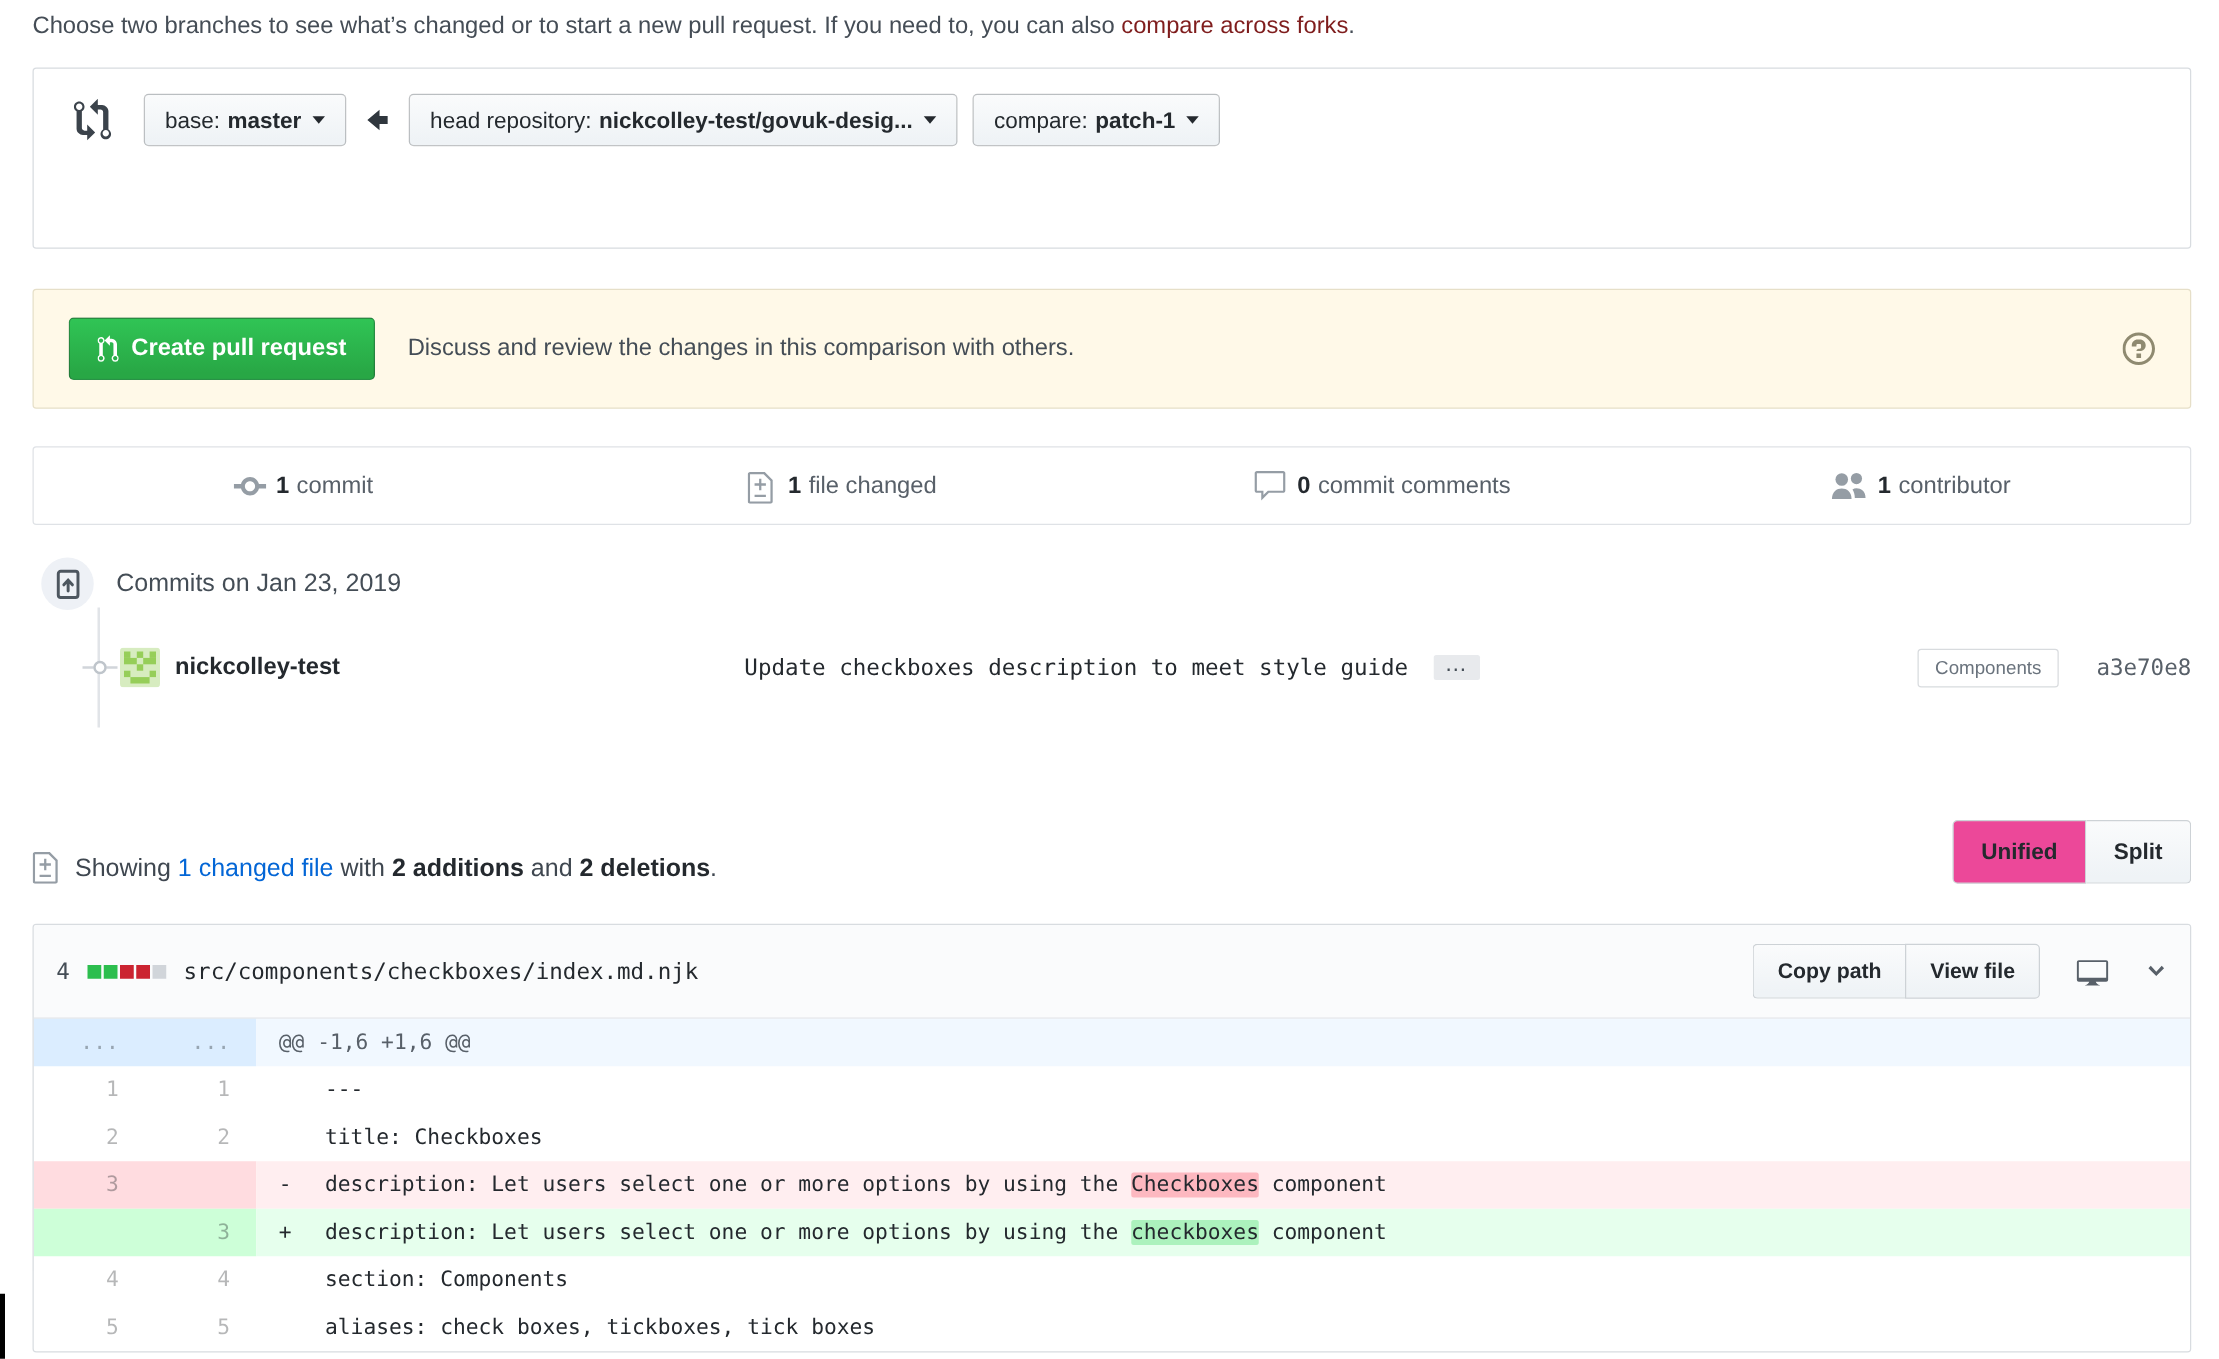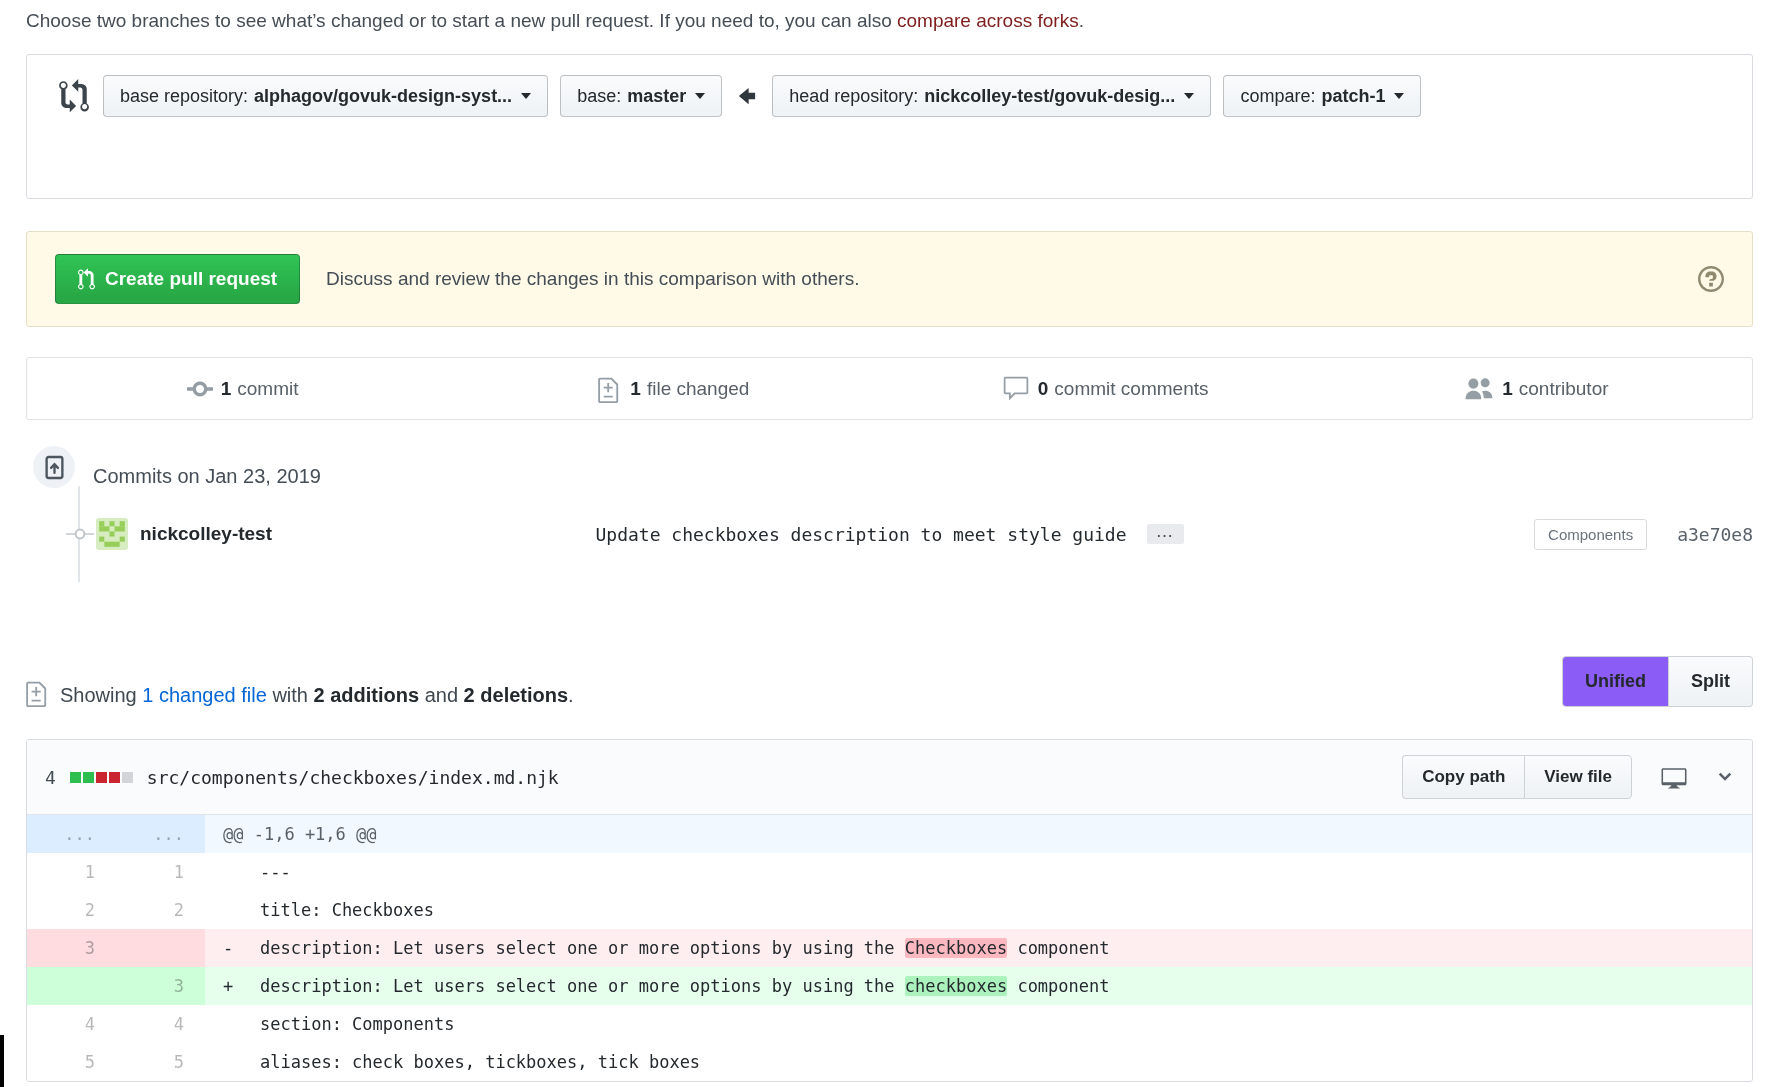--- a/index.html
+++ b/index.html
@@ -43,21 +43,21 @@
   .stats-bar { margin-top:30px; height:63px; border:1px solid #dfe2e6; border-radius:3px;
     display:flex; align-items:stretch; }
   .stat { flex:1; display:flex; align-items:center; justify-content:center; font-size:19px;
     color:#586069; cursor:pointer; }
   .stat svg { margin-right:8px; fill:#959da5; }
   .stat .cnt { font-weight:700; color:#24292e; margin-right:6px; }
 
   
   .commits { position:relative; margin-top:26px; min-height:140px; }
   .timeline { position:absolute; left:52px; top:40px; height:96px; width:2px; background:#e1e4e8; }
-  .commits-header { display:flex; align-items:flex-end; position:relative; }
+  .commits-header { display:flex; align-items:center; position:relative; }
   .tl-circle { width:42px; height:42px; border-radius:50%; background:#eef1f6; margin-left:7px;
     display:flex; align-items:center; justify-content:center; }
   .commits-heading { margin-left:18px; font-size:20px; color:#444d56; }
   .commit-row { position:relative; margin-top:24px; height:44px; display:flex; align-items:center; }
   .commit-node { position:absolute; left:38px; top:15px; }
   .commit-left { display:flex; align-items:center; padding-left:70px; }
   .avatar { width:32px; height:32px; border-radius:3px; overflow:hidden; flex:none; cursor:pointer; }
   .commit-author { margin-left:12px; font-size:19px; font-weight:700; color:#24292e; cursor:pointer; }
   .commit-center { position:absolute; left:50%; transform:translateX(-50%); display:flex; align-items:center; }
   .commit-msg { font-family:"DejaVu Sans Mono", monospace; font-size:18px; color:#24292e;
@@ -71,21 +71,21 @@
 
   
   .summary-row { margin-top:70px; display:flex; align-items:flex-end; }
   .summary-row > svg { fill:#959da5; margin-right:10px; }
   .summary-text { font-size:20px; color:#3f4750; }
   .summary-text a { color:#0366d6; text-decoration:none; cursor:pointer; }
   .summary-text b { color:#24292e; }
   .toggle-group { margin-left:auto; display:flex; }
   .toggle { height:51px; padding:0 22px; display:flex; align-items:center; font-size:18px;
     font-weight:700; color:#24292e; border:1px solid #cdd2d6; cursor:pointer; }
-  .toggle.selected { background:#8b5cf6; border-radius:4px 0 0 4px; }
+  .toggle.selected { background:#ec4899; border-radius:4px 0 0 4px; }
   .toggle.plain { background:linear-gradient(-180deg,#fafbfc,#eff3f6 90%); border-left:none; border-radius:0 4px 4px 0; }
 
   
   .diff-card { margin-top:32px; border:1px solid #d8dce0; border-radius:3px; overflow:hidden; }
   .file-header { height:75px; background:#fafbfc; border-bottom:1px solid #e1e4e8; display:flex;
     align-items:center; padding:0 18px; }
   .chg-count { font-size:18px; color:#444d56; font-family:"DejaVu Sans Mono", monospace; }
   .diffstat { display:flex; margin-left:12px; }
   .diffstat span { width:11px; height:11px; margin-left:2px; display:inline-block; }
   .ds-g { background:#2cbe4e; } .ds-r { background:#cb2431; } .ds-n { background:#d1d5da; }
@@ -122,25 +122,20 @@
 
   <p class="intro"><span>Choose two branches to see what’s changed or to start a new pull request. If you need to, you can also</span> <a>compare across forks</a><span>.</span></p>
 
   <div class="compare-box">
     <div class="compare-row">
       <span class="compare-icon">
         <svg width="30" height="34" viewBox="0 0 14 16" fill="#3b434b">
             <path d="M5 12H4c-.27-.02-.48-.11-.69-.31-.21-.2-.3-.42-.31-.69V4.72c.59-.34 1-.98 1-1.72 0-1.1-.9-2-2-2S0 1.9 0 3c0 .74.41 1.38 1 1.72v6.56c.02.64.26 1.2.73 1.66.45.46 1.01.7 1.66.73H5v2l3-3-3-3v2zM2 1.8c.66 0 1.2.55 1.2 1.2 0 .65-.55 1.2-1.2 1.2C1.35 4.2.8 3.65.8 3c0-.65.55-1.2 1.2-1.2zm11 9.48V4.72c.02-.64-.26-1.2-.73-1.66-.45-.46-1.01-.7-1.66-.73H9V0L6 3l3 3V4h1c.27.02.48.11.69.31.21.2.3.42.31.69v6.56c-.59.34-1 .98-1 1.72 0 1.1.9 2 2 2s2-.9 2-2c0-.74-.41-1.38-1-1.72zm-1 2.92c-.66 0-1.2-.55-1.2-1.2 0-.65.55-1.2 1.2-1.2.65 0 1.2.55 1.2 1.2 0 .65-.55 1.2-1.2 1.2z"></path>
           </svg>
       </span>
-      <button class="btn">
-        <span class="lbl">base repository:</span>
-        <span class="val">alphagov/govuk-design-syst...</span>
-        <span class="caret"></span>
-      </button>
       <span class="gap"></span>
       <button class="btn">
         <span class="lbl">base:</span>
         <span class="val">master</span>
         <span class="caret"></span>
       </button>
       <span class="arrow-left">
         <svg width="22" height="26" viewBox="0 0 10 16" fill="#2f363d">
             <path d="M6 3L0 8l6 5v-3h4V6H6V3z"></path>
           </svg>

